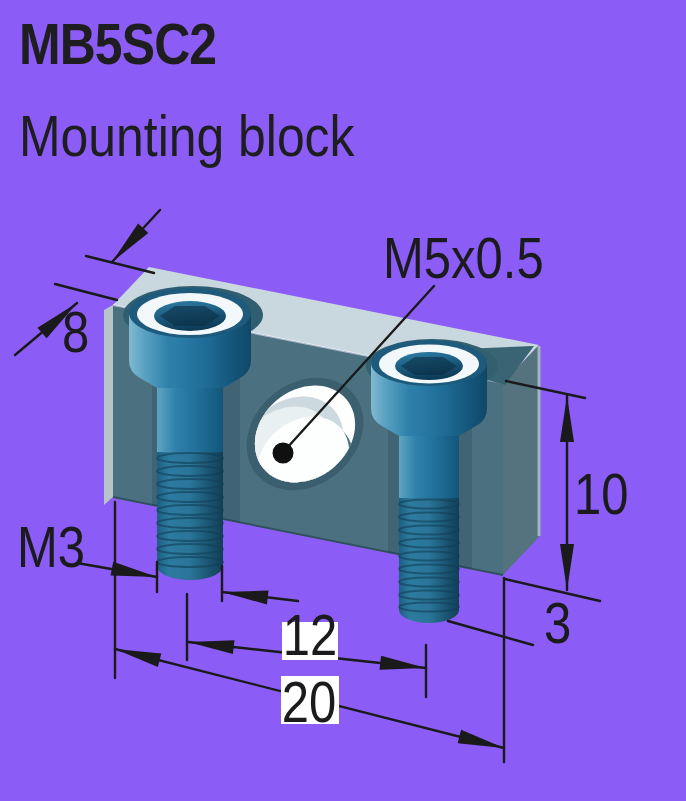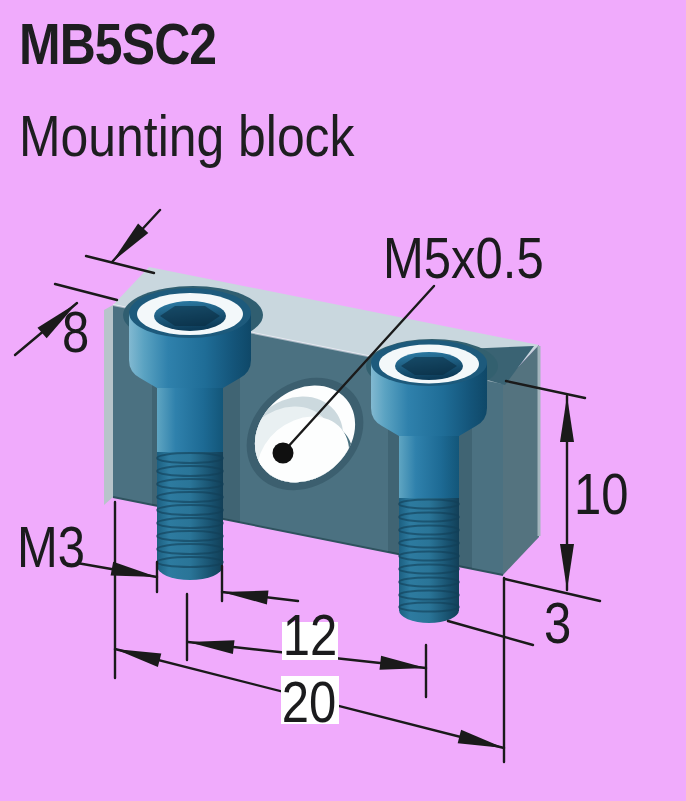--- a/index.html
+++ b/index.html
@@ -1,16 +1,16 @@
 <!DOCTYPE html>
 <html><head>
 <meta charset="utf-8">
 <style>
   html,body{margin:0;padding:0;background:#ffffff;}
-  .page{position:relative;width:686px;height:801px;background:#f0abfc;overflow:hidden;
+  .page{position:relative;width:686px;height:801px;background:#8b5cf6;overflow:hidden;
         font-family:"Liberation Sans",sans-serif;}
   .title{position:absolute;left:19px;top:10px;font-size:58px;font-weight:bold;color:#1e1e20;
          transform:scaleX(.86);transform-origin:left top;letter-spacing:-1px;white-space:nowrap;}
   .subtitle{position:absolute;left:19px;top:102px;font-size:58px;font-weight:normal;color:#1e1e20;
          transform:scaleX(.86);transform-origin:left top;white-space:nowrap;}
   svg{position:absolute;left:0;top:0;}
   .dim{font-size:57px;fill:#1b1b1d;font-family:"Liberation Sans",sans-serif;}
   .ln{stroke:#1a1a1a;stroke-width:2.4;fill:none;stroke-linecap:round;}
   .ar{fill:#1a1a1a;stroke:none;}
 </style>

